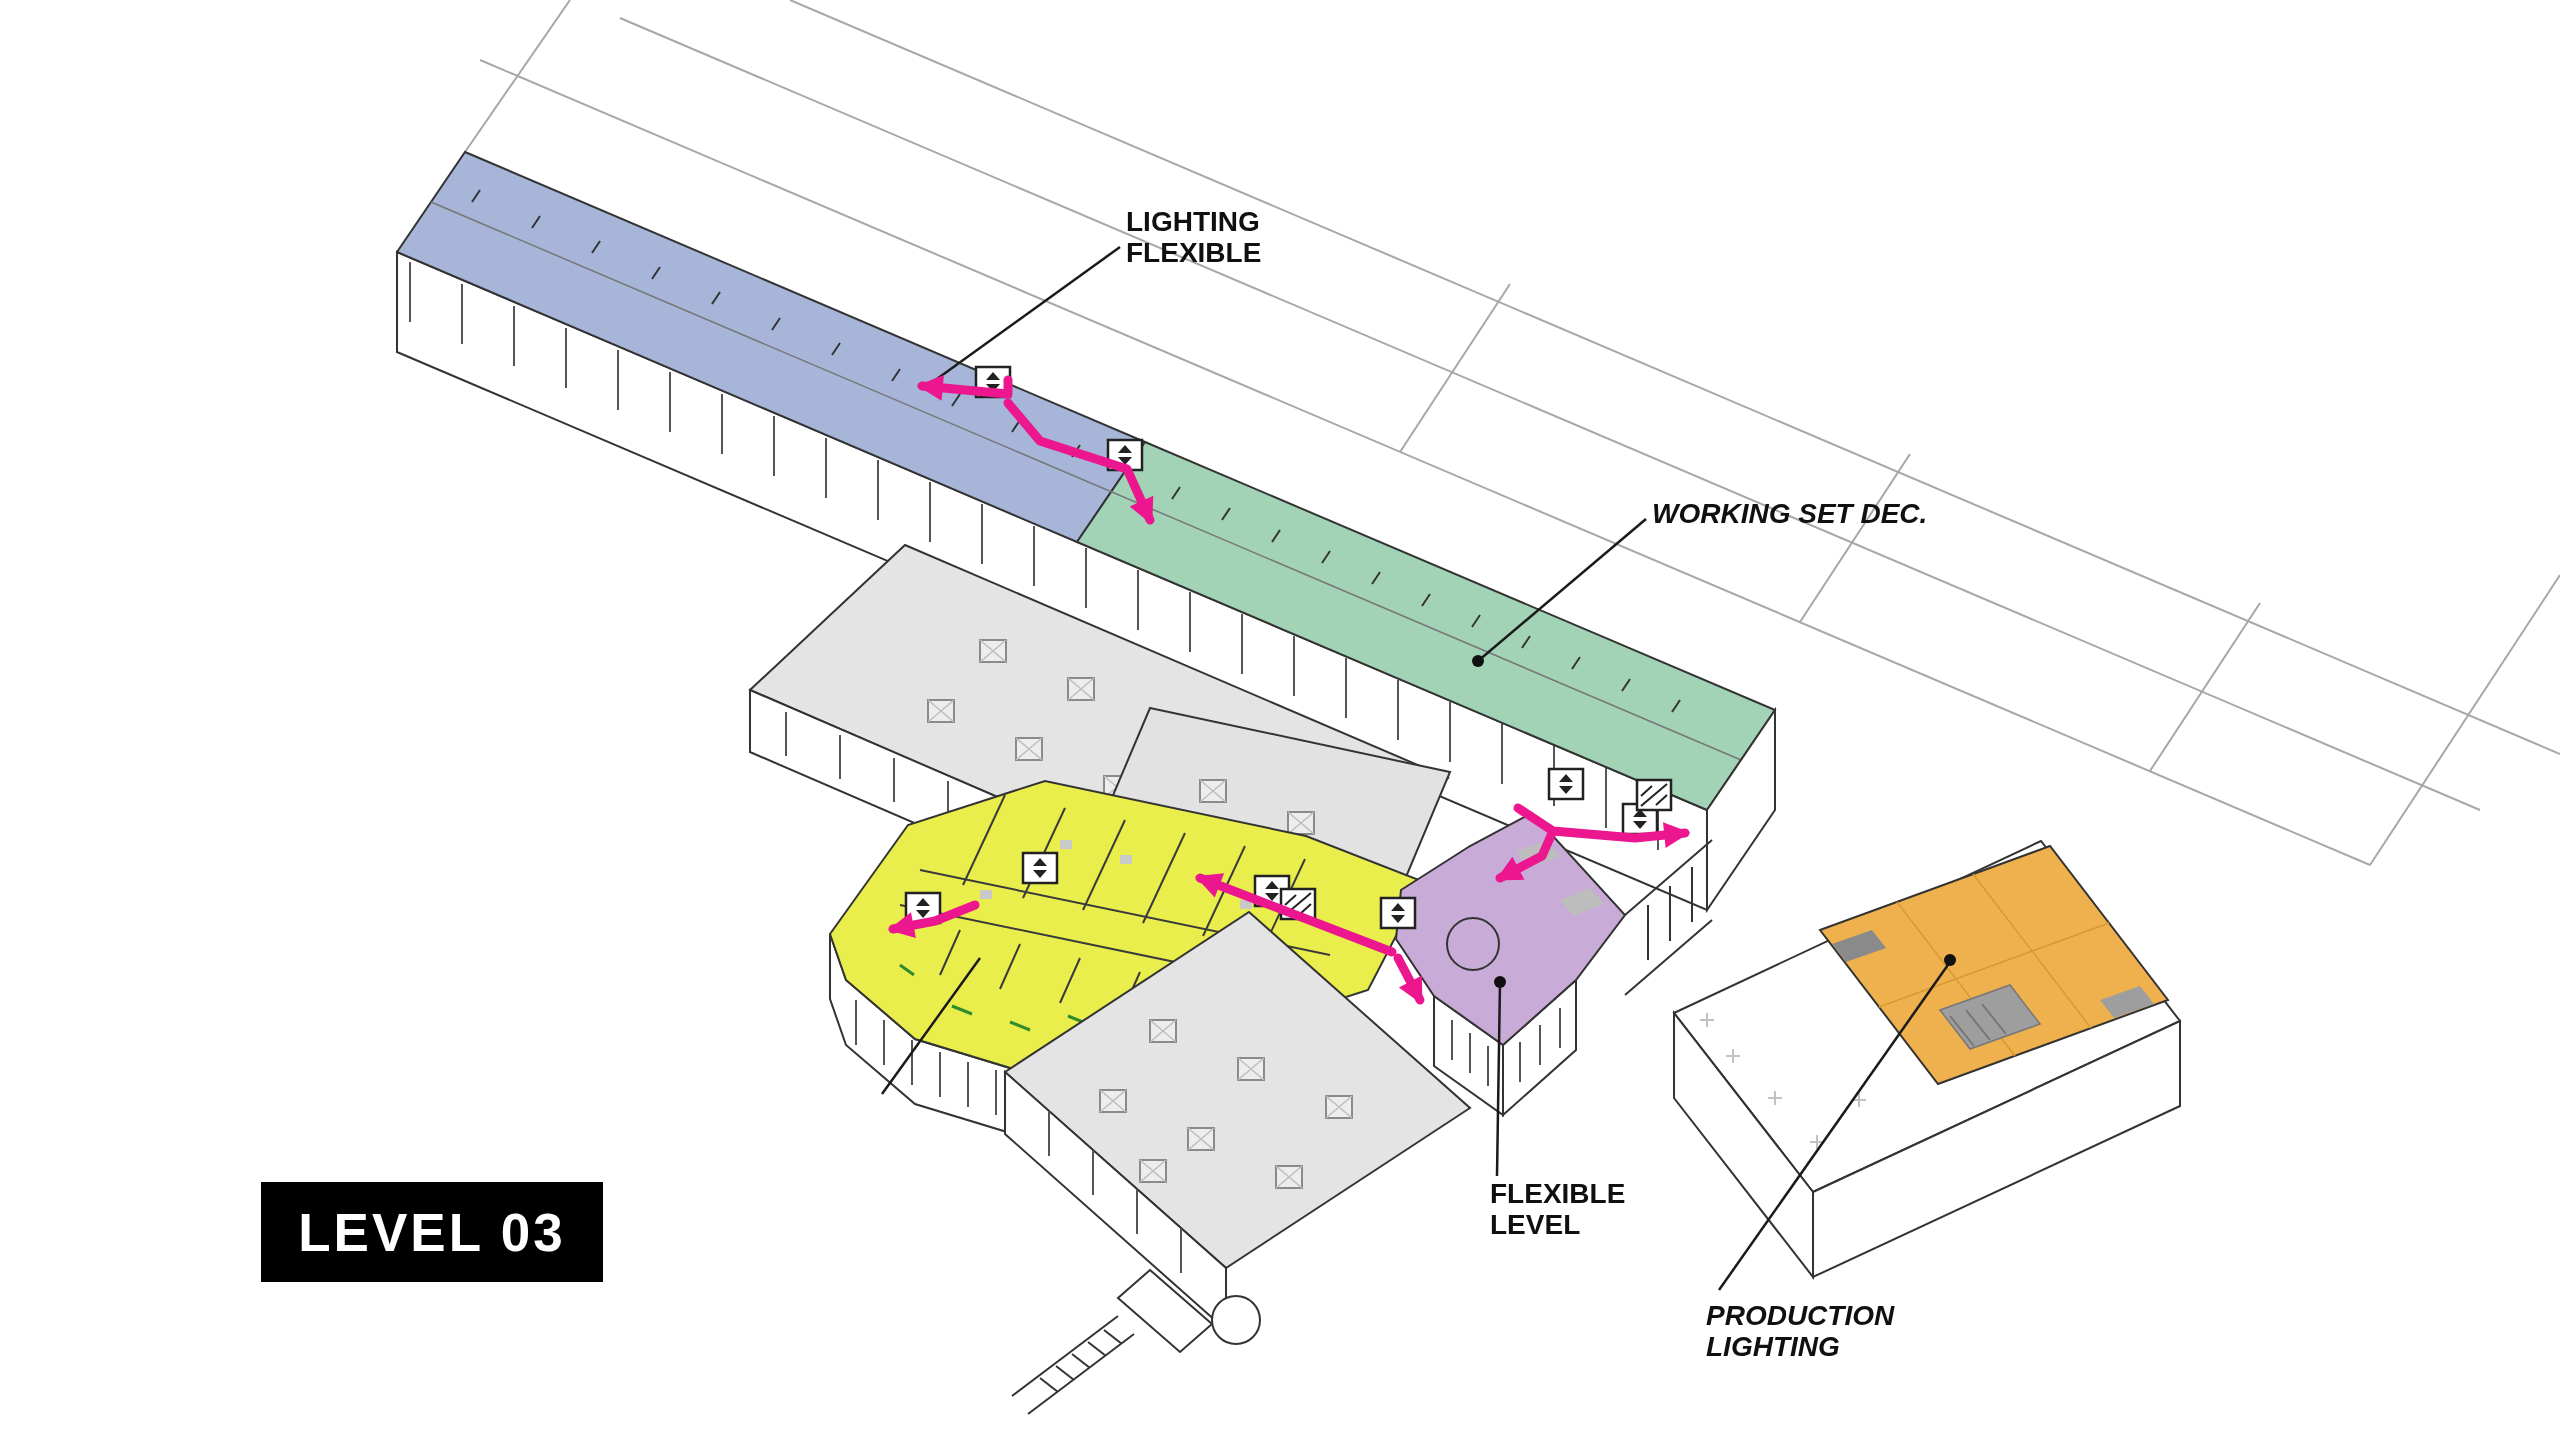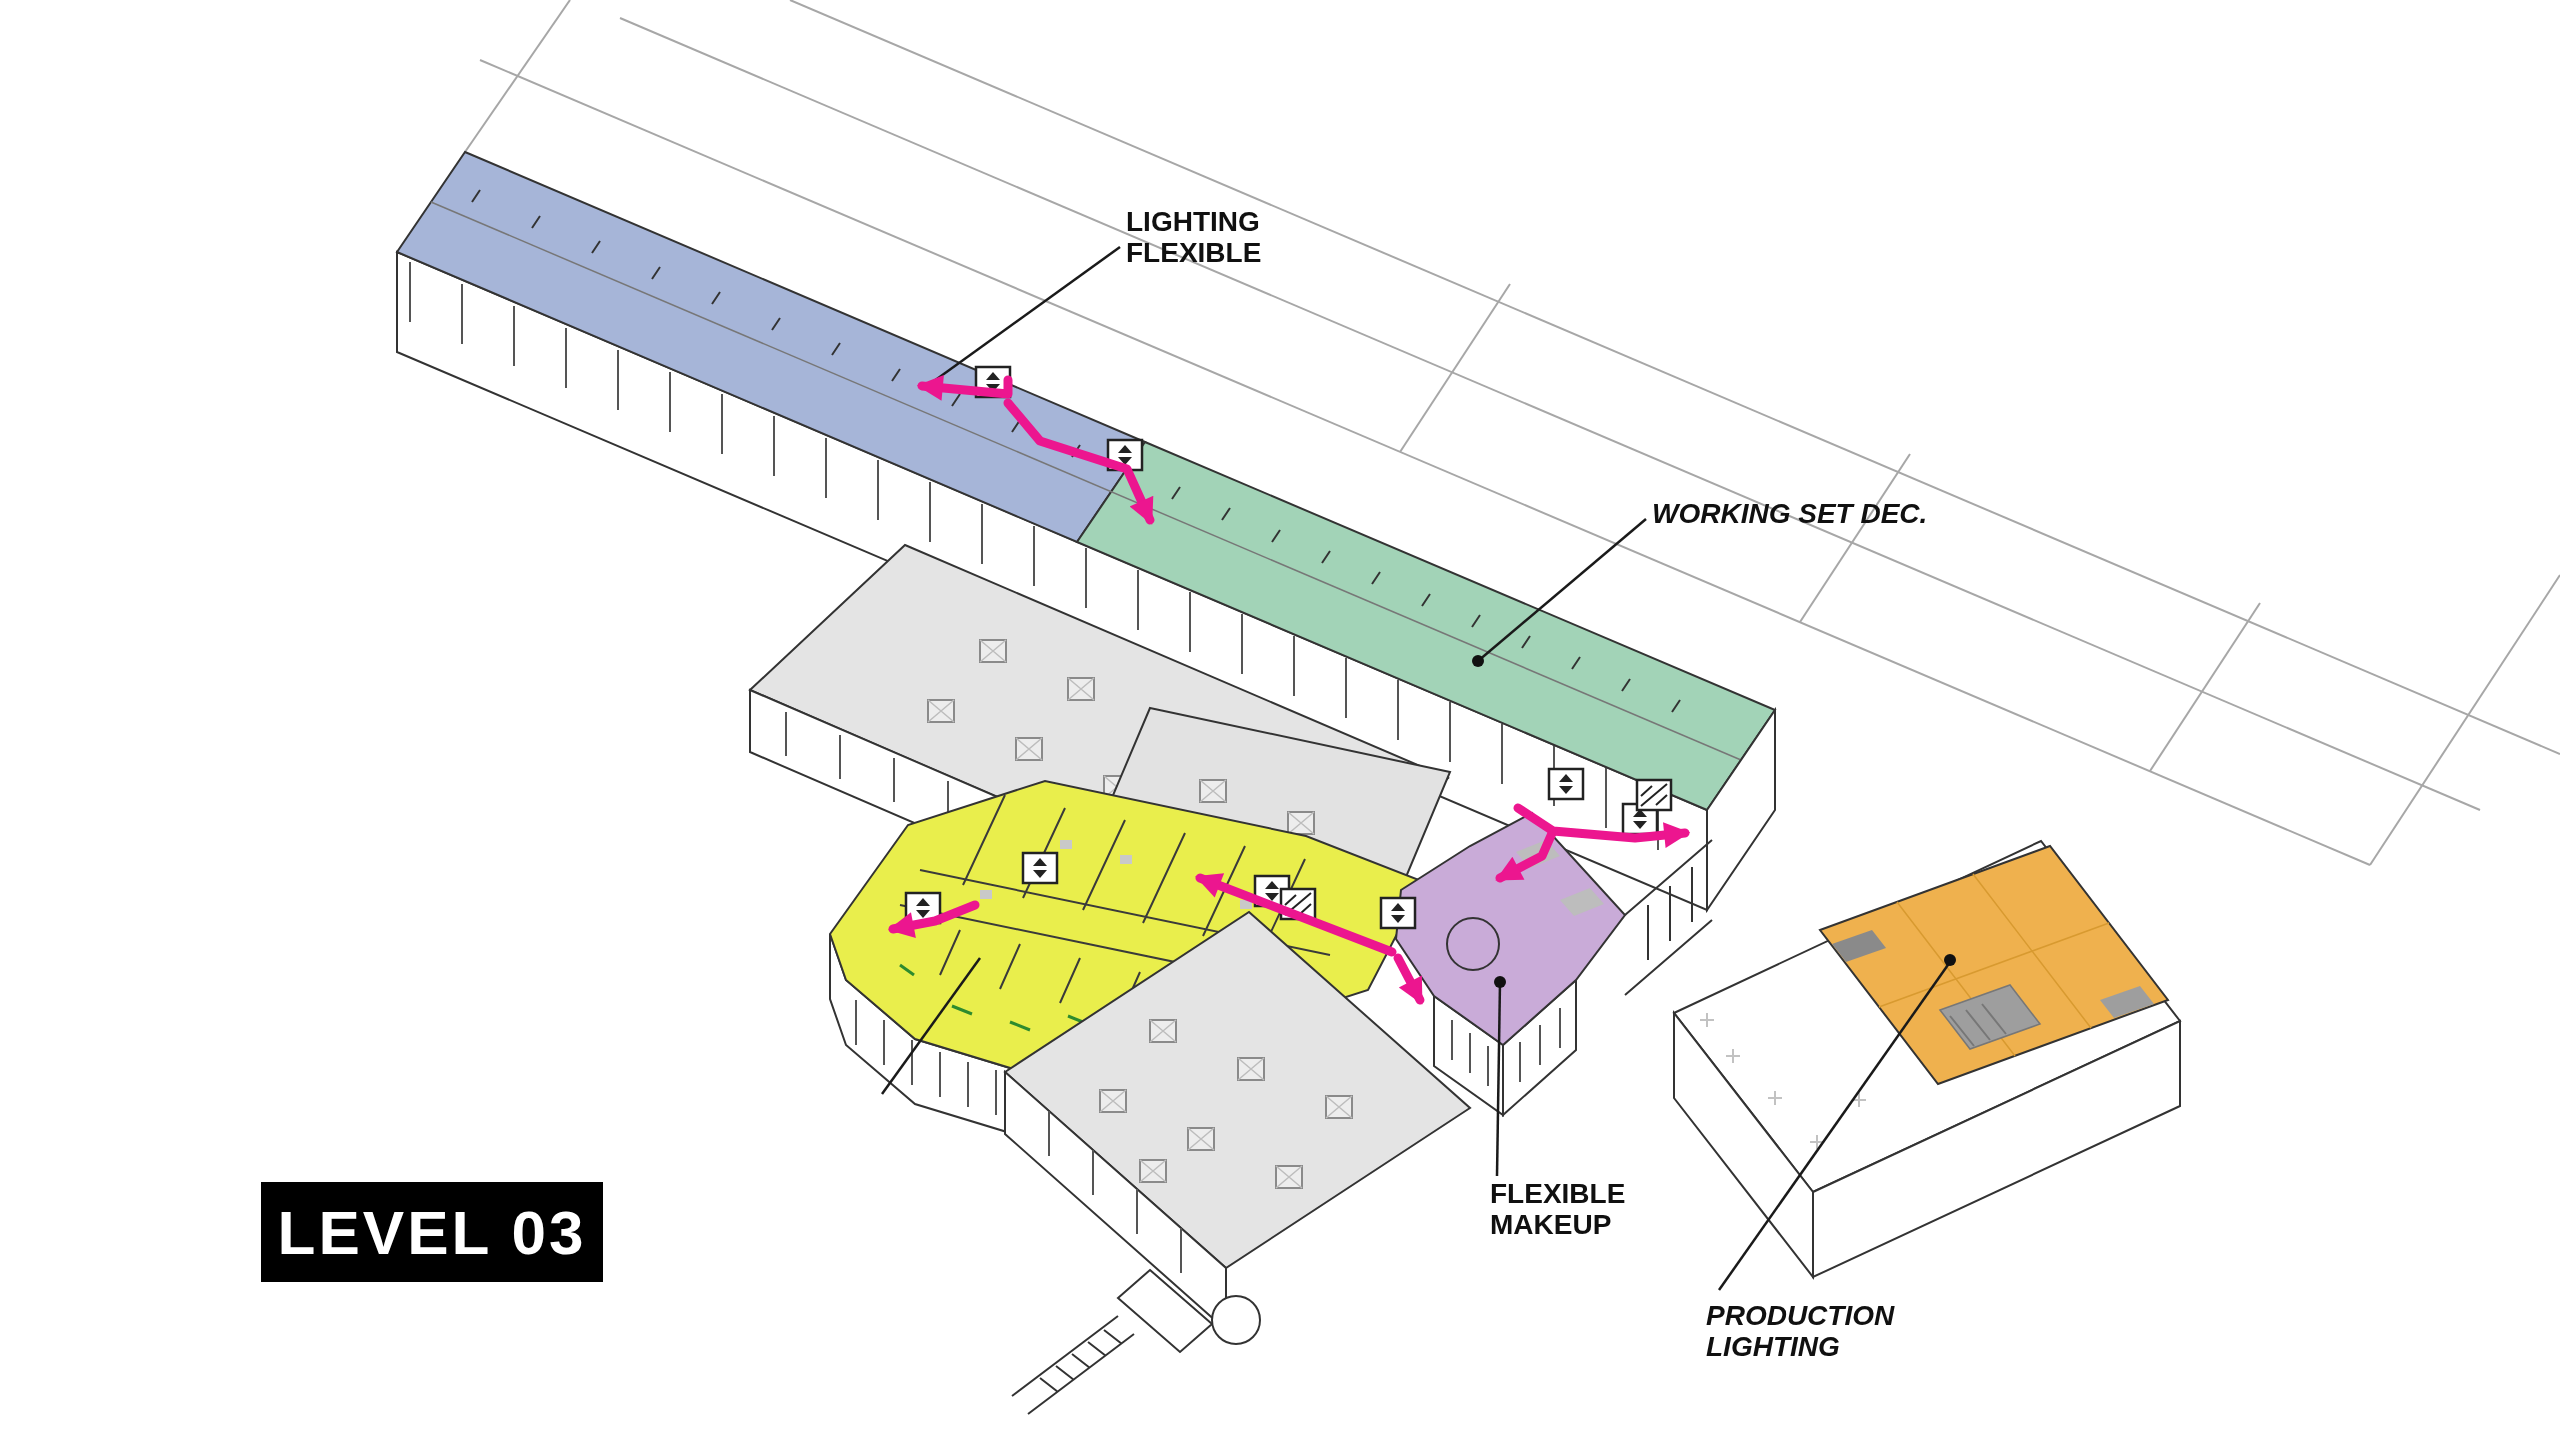--- a/index.html
+++ b/index.html
@@ -17,21 +17,21 @@
     line-height:1.12;
     color:#101010;
     letter-spacing:0px;
     white-space:nowrap;
   }
   .annotation.centered{text-align:center;}
   .level-badge{
     position:absolute;left:261px;top:1182px;width:342px;height:100px;
     background:#000000;color:#ffffff;
     display:flex;align-items:center;justify-content:center;
-    font-weight:700;font-size:62px;letter-spacing:3px;
+    font-weight:700;font-size:53px;letter-spacing:3px;
   }
 </style>
 </head>
 <body>
 
 <div class="stage">
 
 <svg class="scene" width="2560" height="1441" viewBox="0 0 2560 1441">
   <defs>
     <marker id="ah" viewBox="0 0 10 10" markerWidth="30" markerHeight="26" refX="8" refY="5" orient="auto" markerUnits="userSpaceOnUse">
@@ -192,21 +192,21 @@
   <div>FLEXIBLE</div>
 </div>
 
 <div class="annotation" style="left:1652px;top:498px;font-style:italic;">
   <div>WORKING SET DEC.</div>
 </div>
 
 
 <div class="annotation" style="left:1490px;top:1178px;">
   <div>FLEXIBLE</div>
-  <div>MAKEUP</div>
+  <div>LEVEL</div>
 </div>
 
 <div class="annotation" style="left:1706px;top:1300px;font-style:italic;">
   <div>PRODUCTION</div>
   <div>LIGHTING</div>
 </div>
 
 <div class="level-badge">
   <span>LEVEL 03</span>
 </div>

